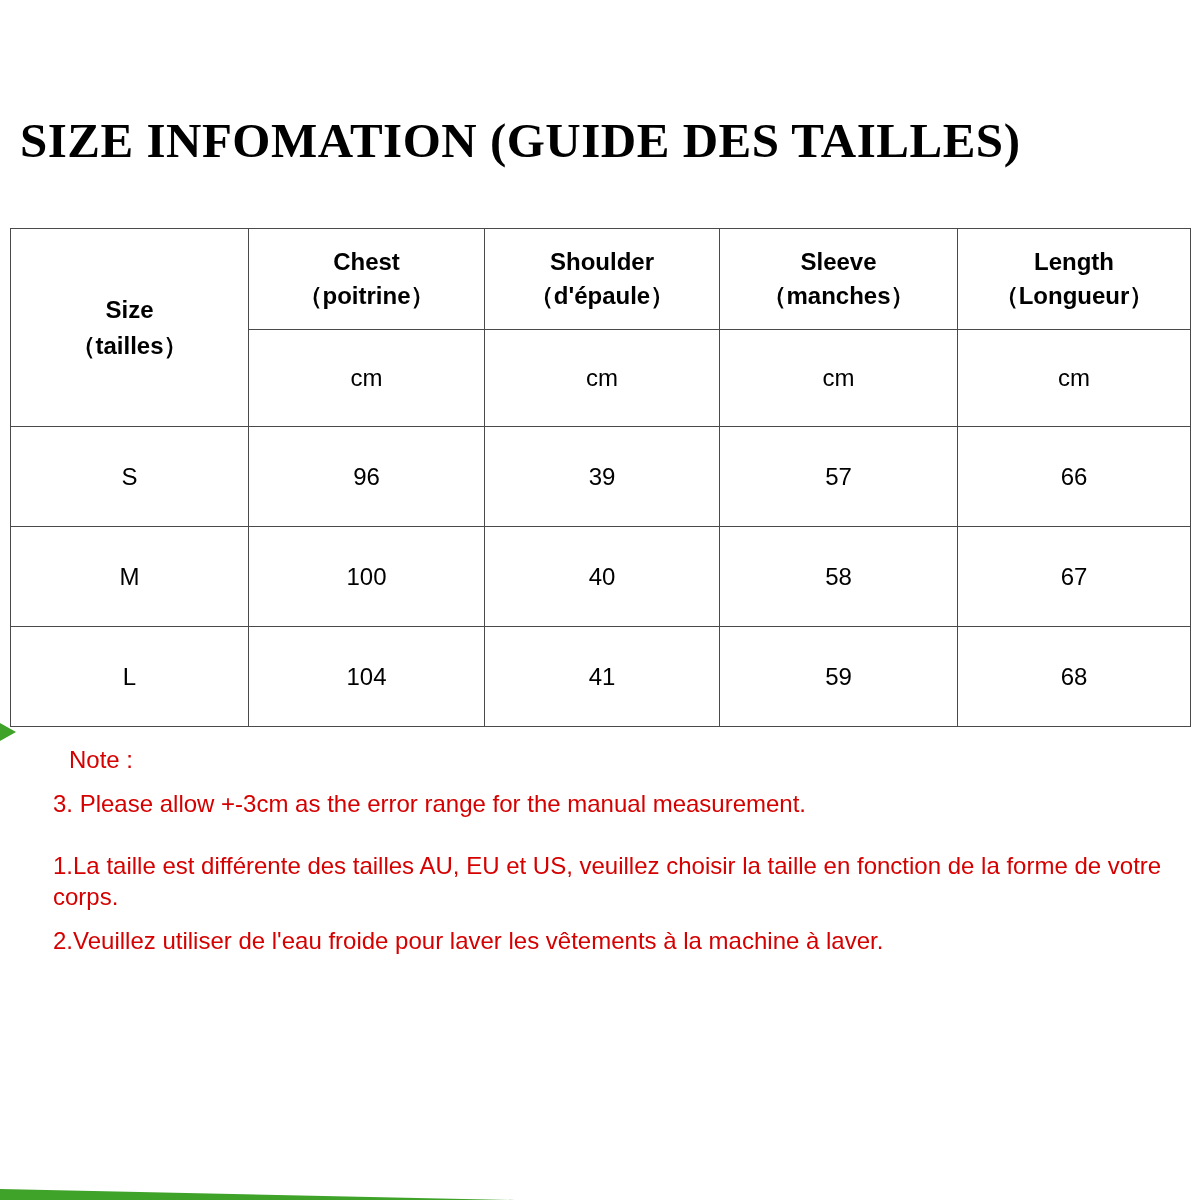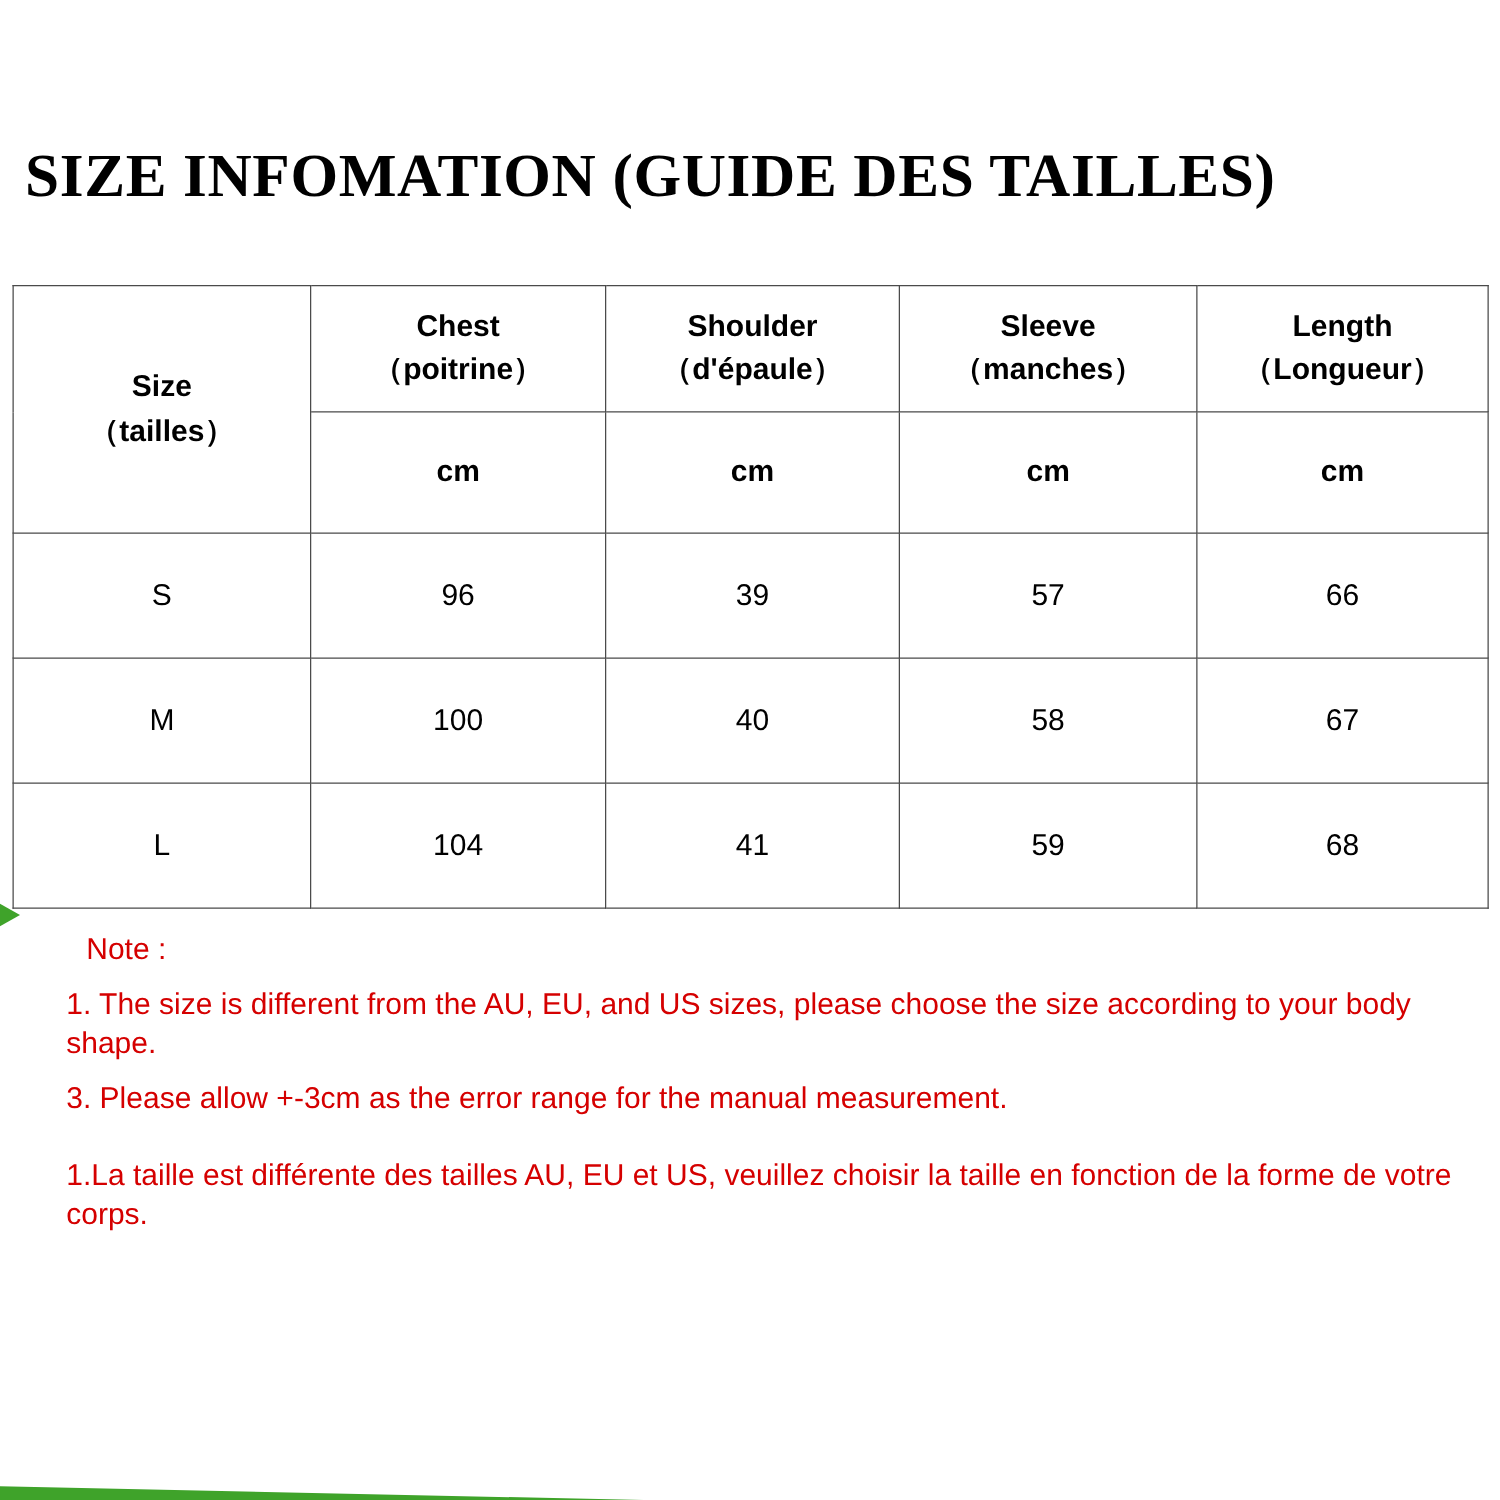--- a/index.html
+++ b/index.html
@@ -37,21 +37,21 @@
   }
   table.size-table td {
     border: 1px solid #4a4a4a;
     text-align: center;
     vertical-align: middle;
     font-size: 24px;
     color: #000;
     padding: 0;
   }
   td.header-cell { font-weight: 700; height: 101px; line-height: 1.4; margin-top: 28px; }
-  td.unit-cell   { font-weight: 700; height: 97px; }
+  td.unit-cell   { font-weight: 400; height: 97px; }
   td.size-head   { font-weight: 700; line-height: 1.5; }
   tr.data-row td { height: 100px; font-weight: 400; }
 
   .notes {
     position: absolute;
     left: 40px;
     top: 731px;
     width: 1135px;
     color: var(--note-red, #d50000);
     font-size: 24px;
@@ -144,21 +144,21 @@
         <td>104</td>
         <td>41</td>
         <td>59</td>
         <td>68</td>
       </tr>
     </tbody>
   </table>
 
   <div class="notes">
     <p class="note-heading">Note :</p>
-    <p>1. The size is different from the AU, EU, and US sizes, please choose the size according to your body shape.</p>
     <p>3. Please allow +-3cm as the error range for the manual measurement.</p>
     <p class="fr-block-start">1.La taille est différente des tailles AU, EU et US, veuillez choisir la taille en fonction de la forme de votre corps.</p>
+    <p>2.Veuillez utiliser de l'eau froide pour laver les vêtements à la machine à laver.</p>
   </div>
 
   <div class="green-wedge-left"></div>
   <div class="green-strip-bottom"></div>
 
 </div>
 
 </body></html>

